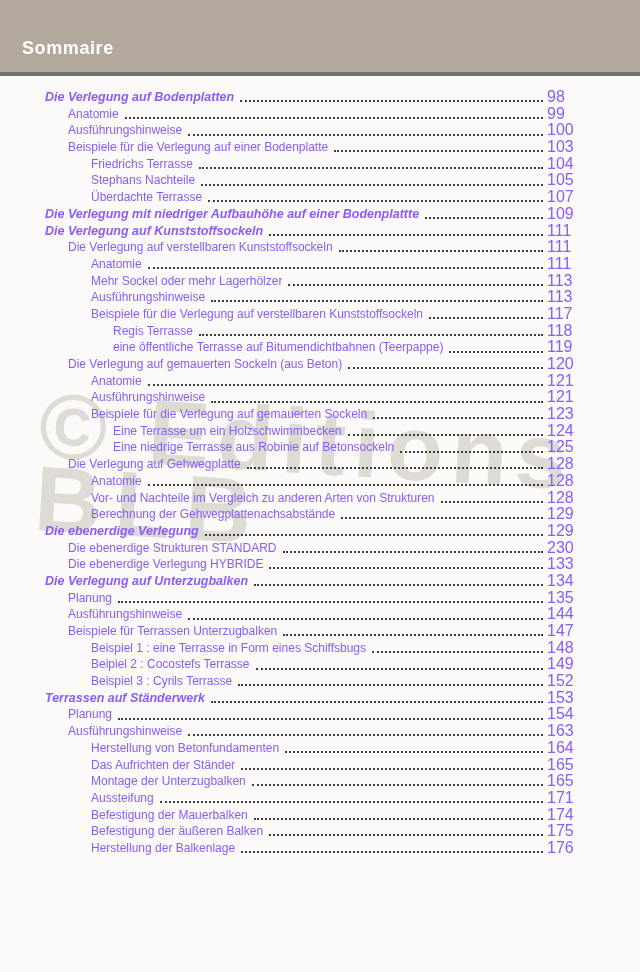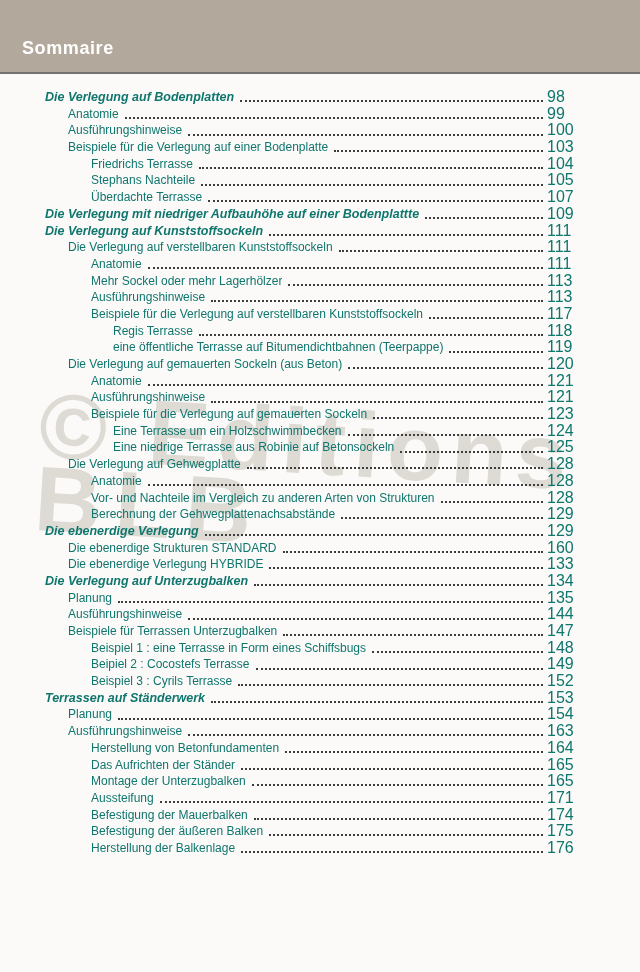--- a/index.html
+++ b/index.html
@@ -9,21 +9,21 @@
     font-family: "Liberation Sans", sans-serif;
     position: relative;
     overflow: hidden;
   }
   .page { position: absolute; inset: 0; }
 
   
   .header-bar {
     position: absolute; top: 0; left: 0; right: 0; height: 72px;
     background: #b2a89b;
-    border-bottom: 2px solid #737373;
+    border-bottom: 4px solid #737373;
     z-index: 2;
   }
   .header-bar h1 {
     margin: 0; padding: 38px 0 0 22px;
     font-size: 18px; font-weight: bold;
     color: #ffffff; letter-spacing: 0.6px;
   }
 
   
   .watermark {
@@ -37,21 +37,21 @@
   .wm-line2 { font-size: 92px; letter-spacing: 14px; line-height: 0.95; margin-top: -14px; }
 
   
   .toc {
     position: absolute; top: 89px; left: 45px; right: 66px;
     z-index: 1;
   }
   .toc-row {
     display: flex; align-items: stretch;
     height: 16.7px; line-height: 16.7px;
-    font-size: 12px; color: #0f766e;
+    font-size: 12px; color: #8b5cf6;
   }
   .toc-label { white-space: nowrap; flex: 0 1 auto; overflow: hidden; }
   .toc-dots {
     flex: 1 1 auto; min-width: 8px;
     border-bottom: 2px dotted #3d3d3d;
     margin: 0 4px 3.5px 6px;
   }
   .toc-page { flex: 0 0 auto; width: 27px; font-size: 16px; }
 
   .lvl1 { padding-left: 23px; }
@@ -205,21 +205,21 @@
     <span class="toc-page">129</span>
   </div>
       <div class="toc-row lvl0 heading">
     <span class="toc-label">Die ebenerdige Verlegung</span>
     <span class="toc-dots"></span>
     <span class="toc-page">129</span>
   </div>
       <div class="toc-row lvl1">
     <span class="toc-label">Die ebenerdige Strukturen STANDARD</span>
     <span class="toc-dots"></span>
-    <span class="toc-page">160</span>
+    <span class="toc-page">230</span>
   </div>
       <div class="toc-row lvl1">
     <span class="toc-label">Die ebenerdige Verlegung HYBRIDE</span>
     <span class="toc-dots"></span>
     <span class="toc-page">133</span>
   </div>
       <div class="toc-row lvl0 heading">
     <span class="toc-label">Die Verlegung auf Unterzugbalken</span>
     <span class="toc-dots"></span>
     <span class="toc-page">134</span>

